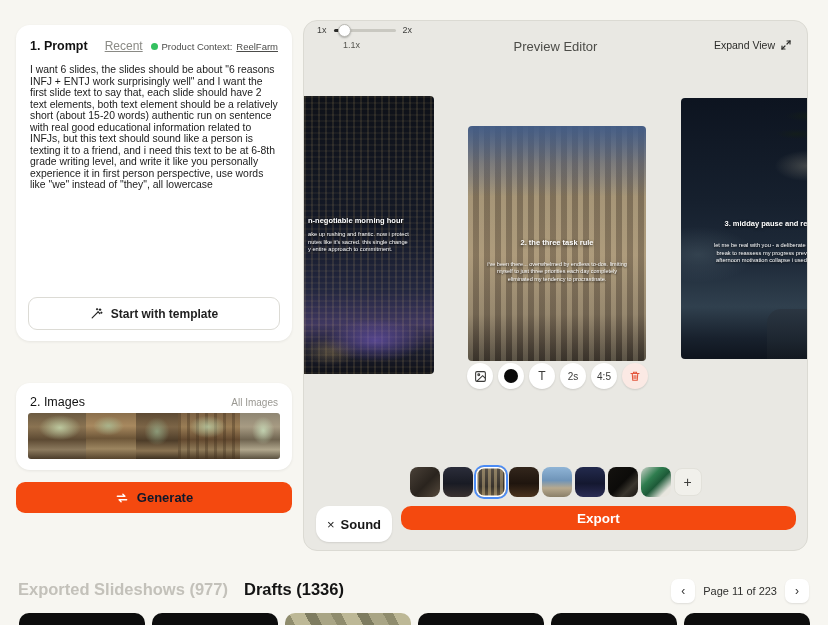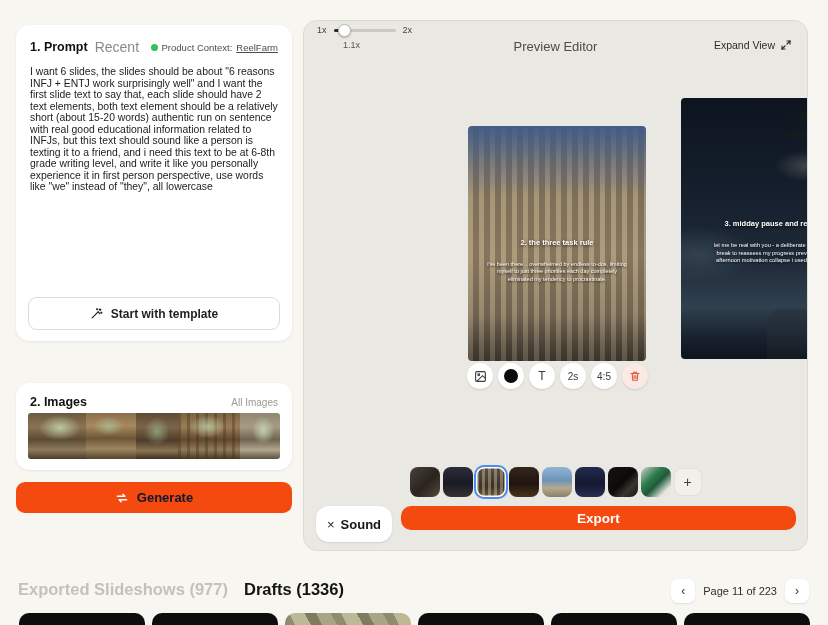--- a/index.html
+++ b/index.html
@@ -8,34 +8,34 @@
     position:relative; width:828px; height:625px; overflow:hidden;
     background:#f7f6f1; font-family:"Liberation Sans", sans-serif; color:#1c1c1c;
   }
   .card{ position:absolute; background:#fff; border-radius:14px;
          box-shadow:0 1px 3px rgba(0,0,0,.07); }
 
   
   .prompt-card{ left:16px; top:25px; width:276px; height:316px; }
   .prompt-head{ display:flex; align-items:center; padding:14px 14px 0 14px; }
   .prompt-title{ font-size:12.5px; font-weight:bold; color:#111; }
-  .recent-link{ font-size:14px; color:#8a8a85; margin-left:7px; cursor:pointer;}
+  .recent-link{ font-size:12px; color:#8a8a85; text-decoration:underline; margin-left:17px; cursor:pointer;}
   .context{ margin-left:auto; display:flex; align-items:center; gap:4px; font-size:9.5px; color:#4c4c4a;}
   .dot{ width:7px; height:7px; border-radius:50%; background:#34c05f; }
   .context-link{ text-decoration:underline; cursor:pointer; }
   .prompt-text{ padding:11px 14px 0 14px; font-size:10.4px; line-height:11.5px; color:#1b1b1b; }
   .template-btn{ position:absolute; left:12px; right:12px; bottom:11px; height:33px;
     border:1px solid #dcdbd5; border-radius:9px; background:#fff; display:flex;
     align-items:center; justify-content:center; gap:8px; font-size:12px; font-weight:bold;
     color:#1f1f1f; cursor:pointer; }
 
   
   .images-card{ left:16px; top:383px; width:276px; height:87px; }
   .images-head{ display:flex; align-items:center; padding:12px 14px 0 14px; }
-  .images-title{ font-size:12.5px; font-weight:bold; color:#111; }
+  .images-title{ font-size:12.5px; font-weight:normal; color:#111; }
   .all-images{ margin-left:auto; font-size:10px; color:#9a9892; cursor:pointer; }
   .images-strip{ position:absolute; left:12px; right:12px; top:30px; height:46px;
     border-radius:3px; overflow:hidden; display:flex; cursor:pointer; }
   .seg{ height:100%; }
   .seg1{ width:58px; background:
     radial-gradient(ellipse 30px 18px at 55% 32%, rgba(196,214,171,.85), transparent 70%),
     linear-gradient(180deg,#6b5a41 0%,#8a7352 30%,#5d4a33 58%,#8c7a5e 80%,#4b3c2a 100%); }
   .seg2{ width:50px; background:
     radial-gradient(ellipse 22px 14px at 45% 28%, rgba(170,190,150,.8), transparent 70%),
     linear-gradient(180deg,#8a6f4c 0%,#a8895f 28%,#6d5638 55%,#9c8560 78%,#55432d 100%); }
@@ -229,20 +229,26 @@
     <div class="expand">
       <span>Expand View</span>
       <svg width="12" height="12" viewBox="0 0 24 24" fill="none" stroke="#2c2c2a" stroke-width="2.4" stroke-linecap="round">
         <path d="M14 4 h6 v6"></path>
           <path d="M20 4 l-6 6"></path>
           <path d="M10 20 H4 v-6"></path>
           <path d="M4 20 l6 -6"></path>
       </svg>
     </div>
 
+    <div class="slide slide1">
+      <div class="slide-title">n-negotiable morning hour</div>
+      <div class="slide-body">ake up rushing and frantic. now i protect
+nutes like it's sacred. this single change
+y entire approach to commitment.</div>
+    </div>
 
     <div class="slide slide2">
       <div class="slide-title">2. the three task rule</div>
       <div class="slide-body">i've been there... overwhelmed by endless to-dos. limiting
 myself to just three priorities each day completely
 eliminated my tendency to procrastinate.</div>
     </div>
 
     <div class="slide slide3">
       <div class="palm"></div>

